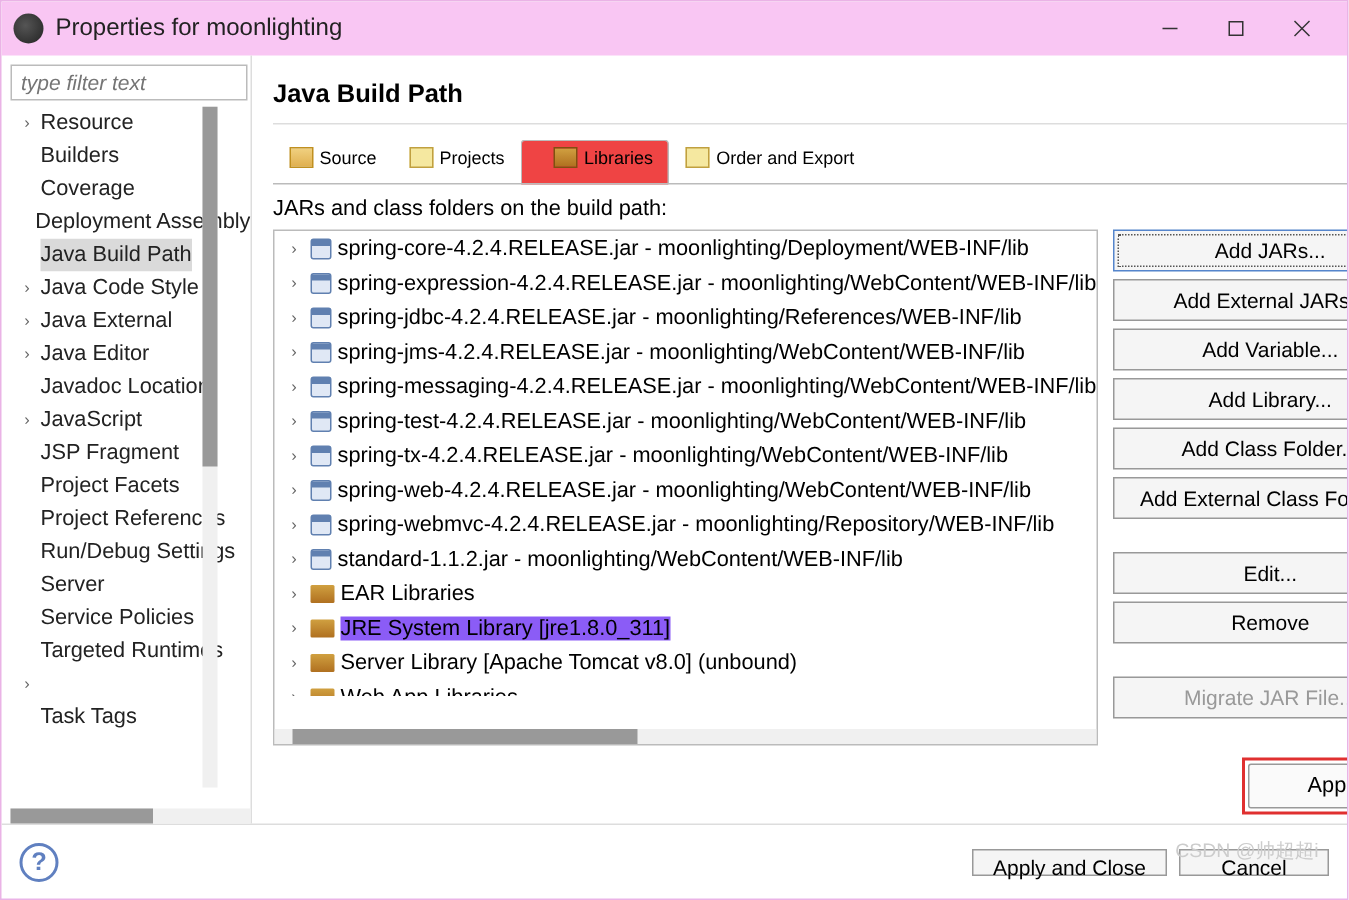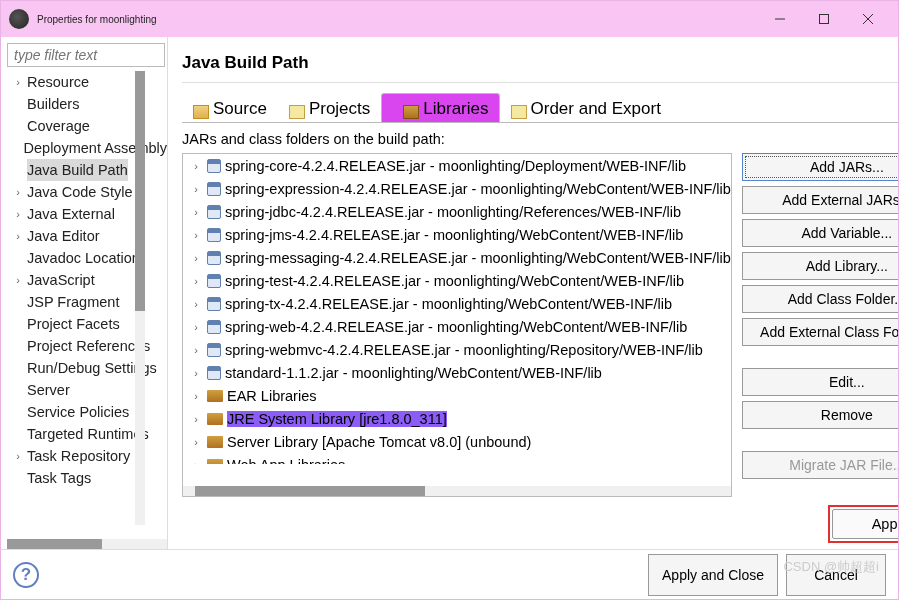--- a/index.html
+++ b/index.html
@@ -1,37 +1,37 @@
 <!DOCTYPE html>
 <html><head>
 <meta charset="utf-8">
 <style>
 * { box-sizing: border-box; font-family: "Segoe UI", Arial, sans-serif; }
 body { margin: 0; width: 899px; height: 600px; background: #fff; overflow: hidden; border: 1px solid #eab3e6; }
 .titlebar { height: 36px; background: #f9c6f3; display: flex; align-items: center; padding: 0 8px; }
 .titlebar .icon { width: 20px; height: 20px; margin-right: 8px; background: radial-gradient(circle at 40% 40%, #555, #222); border-radius: 50%; display: inline-block; }
-.titlebar .title { flex: 1; font-size: 10px; color: #222; }
+.titlebar .title { flex: 1; font-size: 16px; color: #222; }
 .winbtn { width: 44px; height: 28px; display: flex; align-items: center; justify-content: center; cursor: default; }
 .winbtn svg { width: 12px; height: 12px; }
 .content { display: flex; height: 512px; }
 .left-panel { width: 196px; border-right: 1px solid #ddd; display: flex; flex-direction: column; padding: 6px 0 0 6px; }
 .filter-input { width: 158px; height: 24px; border: 1px solid #bbb; font-size: 14px; padding: 2px 6px; color: #888; font-style: italic; margin-bottom: 4px; }
 .tree-container { flex: 1; overflow: hidden; position: relative; }
 .tree { font-size: 14.5px; color: #222; line-height: 22px; width: 160px; }
 .tree-scrollbar { position: absolute; right: 22px; top: 0; bottom: 10px; width: 10px; background: #f0f0f0; }
 .tree-scrollbar .thumb { width: 10px; background: #999; position: absolute; top: 0; height: 240px; }
 .tree-item { display: flex; align-items: center; padding-left: 4px; white-space: nowrap; overflow: hidden; }
 .tree-item.selected .label { background: #dadada; }
 .exp { width: 14px; display: inline-block; text-align: center; color: #666; font-size: 11px; margin-right: 2px; }
 .right-panel { flex: 1; display: flex; flex-direction: column; padding: 6px 10px 0 14px; }
 .header-row { display: flex; align-items: center; height: 40px; border-bottom: 1px solid #ddd; }
 .header-row h2 { flex: 1; font-size: 17px; font-weight: 700; margin: 0; }
 .tabs { display: flex; margin-top: 10px; height: 30px; }
-.tab { padding: 4px 10px; border: 1px solid transparent; border-bottom: none; font-size: 17px; display: flex; align-items: flex-end; gap: 4px; cursor: default; }
-.tab.active { border-color: #bbb; border-radius: 3px 3px 0 0; background: #d946ef; padding-left: 21px; }
+.tab { padding: 4px 10px; border: 1px solid transparent; border-bottom: none; font-size: 12px; display: flex; align-items: flex-start; gap: 4px; cursor: default; }
+.tab.active { border-color: #bbb; border-radius: 3px 3px 0 0; background: #ef4444; padding-left: 21px; }
 .tab-icon { width: 16px; height: 14px; display: inline-block; }
 .tab-icon.src { background: linear-gradient(#f0d080, #e0b050); border: 1px solid #c09020; }
 .tab-icon.prj { background: #f5e8a0; border: 1px solid #c0a040; }
 .tab-icon.lib { background: linear-gradient(#d0a040, #b07020); border: 1px solid #805010; }
 .tab-icon.ord { background: #f5e8a0; border: 1px solid #c0a040; }
 .tab-content-area { border-top: 1px solid #bbb; margin-top: -1px; flex: 1; display: flex; flex-direction: column; padding-top: 8px; }
 .desc { font-size: 14.5px; margin-bottom: 6px; }
 .libs-row { flex: 1; display: flex; gap: 10px; min-height: 0; }
 .libs-list { flex: 1; border: 1px solid #bbb; overflow: hidden; position: relative; background: #fff; }
 .libs-inner { height: 310px; overflow: hidden; }
@@ -47,21 +47,21 @@
 .btn { height: 28px; border: 1px solid #999; background: #f5f5f5; font-size: 14px; cursor: default; text-align: center; padding: 3px 6px; }
 .btn.disabled { color: #999; }
 .btn.focused { outline: 1px dotted #555; outline-offset: -4px; border-color: #5585cc; }
 .btn-spacer { height: 12px; }
 .apply-row { display: flex; justify-content: flex-end; padding: 8px 0 6px; }
 .apply-btn { width: 116px; height: 30px; border: 1px solid #999; border-radius: 2px; font-size: 14.5px; background: #fafafa; }
 .apply-highlight { border: 2px solid #e03030; padding: 2px; }
 .footer { height: 50px; border-top: 1px solid #ddd; display: flex; align-items: center; padding: 0 12px; }
 .help-icon { width: 26px; height: 26px; border: 2px solid #6080c0; border-radius: 50%; color: #6080c0; font-size: 17px; display: flex; align-items: center; justify-content: center; font-weight: bold; }
 .footer-btns { flex: 1; display: flex; justify-content: flex-end; gap: 8px; }
-.footer-btns .btn { width: 130px; height: 42px; }
+.footer-btns .btn { width: 130px; height: 18px; }
 .watermark { position: absolute; right: 20px; bottom: 24px; font-size: 13px; color: #ccc; }
 .left-hscroll { height: 10px; background: #f0f0f0; width: 160px; margin-top: 4px; }
 .left-hscroll .thumb { height: 10px; width: 95px; background: #999; }
 </style>
 </head>
 <body>
 
 <div class="titlebar">
   <span class="icon"></span>
   <span class="title">Properties for moonlighting</span>
@@ -151,21 +151,20 @@
           <div class="tree-item">
             <span class="exp"></span>
             <span class="label">Service Policies</span>
           </div>
           <div class="tree-item">
             <span class="exp"></span>
             <span class="label">Targeted Runtimes</span>
           </div>
           <div class="tree-item">
             <span class="exp">›</span>
-            <span class="label">Task Repository</span>
           </div>
           <div class="tree-item">
             <span class="exp"></span>
             <span class="label">Task Tags</span>
           </div>
         </div>
       <div class="tree-scrollbar">
           <div class="thumb"></div>
         </div>
     </div>

